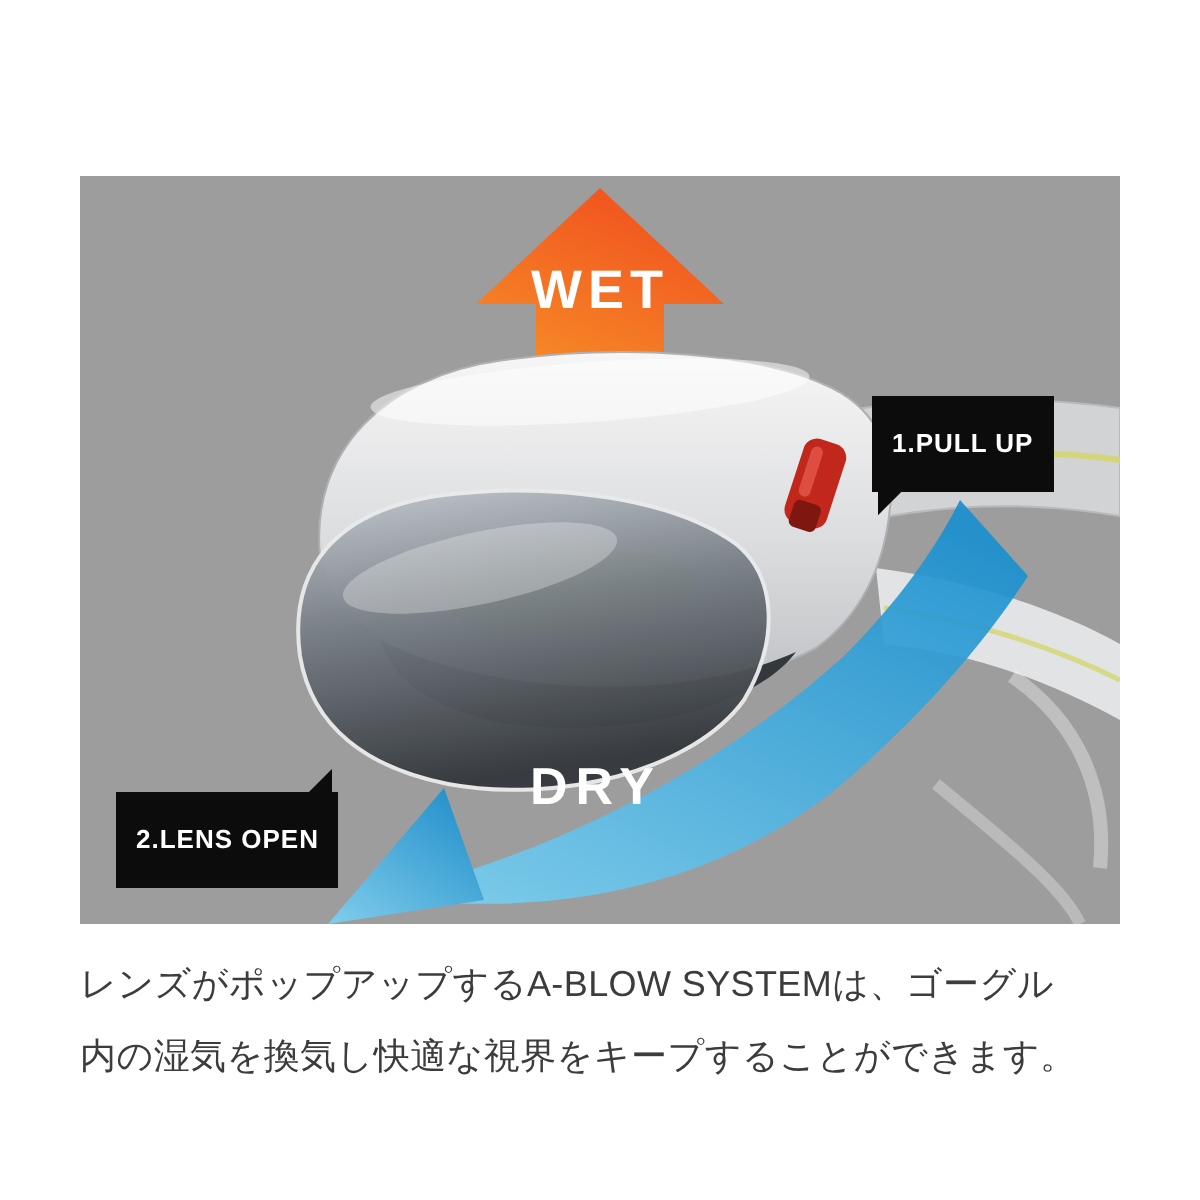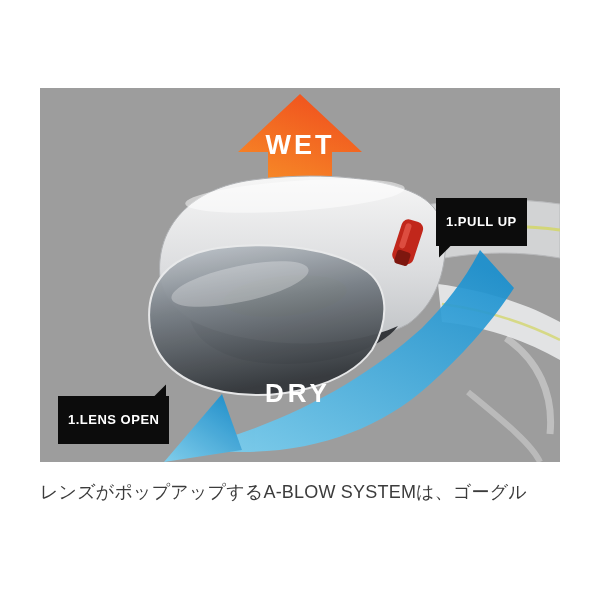--- a/index.html
+++ b/index.html
@@ -109,22 +109,23 @@
 
     <div class="flow-label dry-label">DRY</div>
     <div class="flow-label wet-label">WET</div>
 
     <div class="callout callout-pullup">
       <span>1.PULL UP</span>
       <div class="ptr ptr-down-left"></div>
     </div>
 
     <div class="callout callout-lensopen">
-      <span>1.LENS OPEN</span>
+      <span>2.LENS OPEN</span>
       <div class="ptr ptr-up-right"></div>
     </div>
   </div>
 
   <div class="desc">
     <div>レンズがポップアップするA-BLOW SYSTEMは、ゴーグル</div>
+    <div>内の湿気を換気し快適な視界をキープすることができます。</div>
   </div>
 
 </div>
 
 </body></html>

